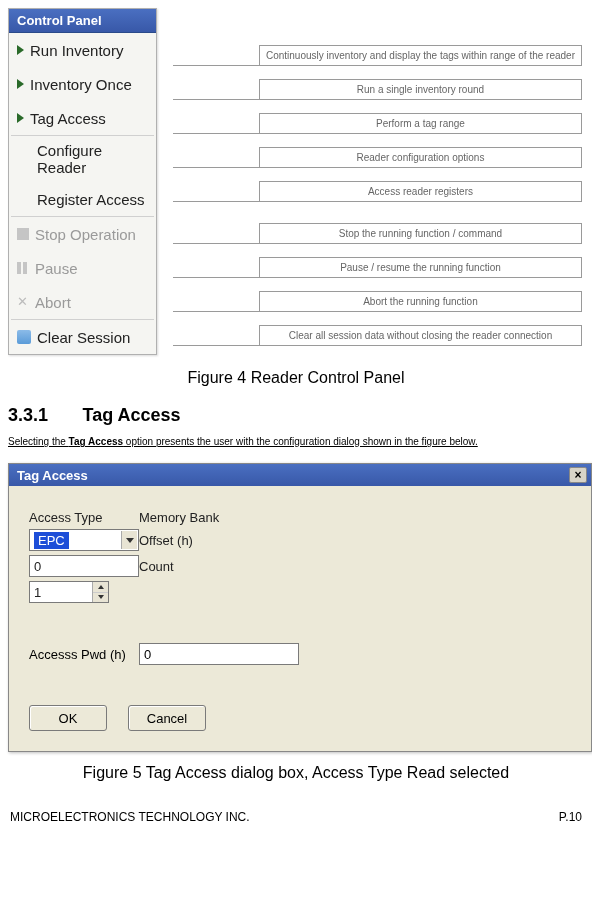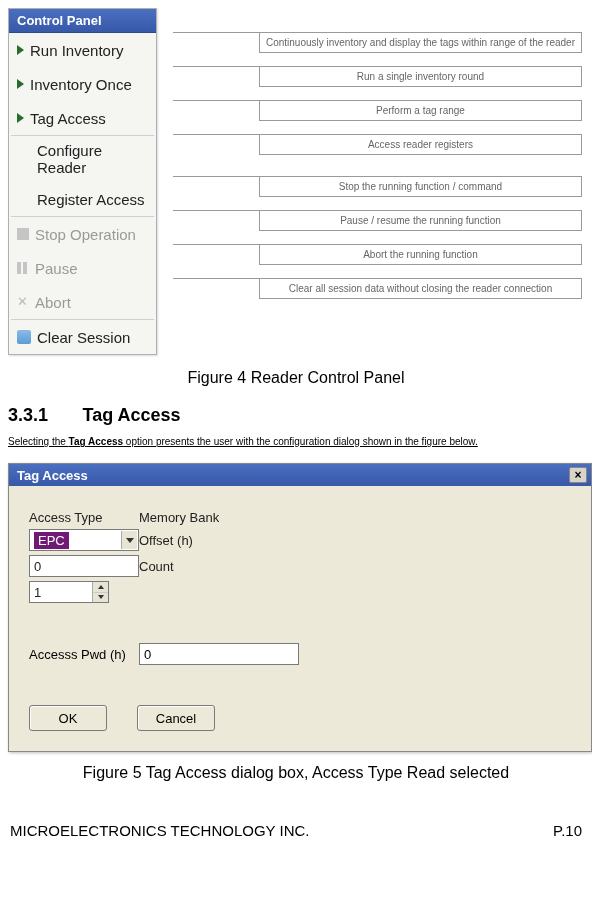--- a/index.html
+++ b/index.html
@@ -72,21 +72,21 @@
   }
   .callouts {
     display: flex;
     flex-direction: column;
     margin-left: 0;
     flex: 1;
     padding-top: 24px;
   }
   .callout-row {
     display: flex;
-    align-items: flex-start;
+    align-items: flex-end;
     margin-bottom: 0;
     height: 34px;
   }
   .callout-line {
     width: 86px;
     height: 1px;
     background: #9a9a9a;
     flex-shrink: 0;
   }
   .callout-box {
@@ -172,21 +172,21 @@
     border: 1px solid #7a7a7a;
     background: #fff;
     padding: 0 4px;
   }
   .win-select {
     display: flex;
     align-items: center;
     justify-content: space-between;
   }
   .win-select.highlight .sel-text {
-    background: #701a75;
+    background: #1d4ed8;
     color: #fff;
     padding: 1px 4px;
   }
   .dd-arrow {
     width: 16px; height: 18px;
     background: #e8e4d4;
     border-left: 1px solid #aaa;
     display: flex; align-items:center; justify-content:center;
     margin-right: -3px;
   }
@@ -218,39 +218,39 @@
   .pwd-row {
     margin-top: 40px;
     display:grid;
     grid-template-columns: 110px 160px;
     align-items:center;
     font-size:13px;
   }
   .button-row {
     margin-top: 40px;
     display:flex;
-    gap: 30px;
+    gap: 21px;
   }
   .win-button {
     width: 78px;
     height: 26px;
     background: #ece9d8;
     border: 1px solid #7a7a7a;
     border-radius: 3px;
     font-size: 13px;
     display:flex;
     align-items:center;
     justify-content:center;
     box-shadow: inset 1px 1px 0 #fff;
   }
   .footer {
     display:flex;
     justify-content:space-between;
-    font-size: 15px;
-    margin-top: 40px;
+    font-size: 12px;
+    margin-top: 28px;
     padding: 0 2px;
     align-items: flex-end;
   }
 </style>
 </head>
 <body>
 
 <div class="figure1">
   <div class="panel">
     <div class="panel-title">Control Panel</div>
@@ -304,20 +304,24 @@
         <div class="callout-line"></div>
         <div class="callout-box">Continuously inventory and display the tags within range of the reader</div>
       </div>
     <div class="callout-row">
         <div class="callout-line"></div>
         <div class="callout-box">Run a single inventory round</div>
       </div>
     <div class="callout-row">
         <div class="callout-line"></div>
         <div class="callout-box">Perform a tag range</div>
+      </div>
+    <div class="callout-row">
+        <div class="callout-line"></div>
+        <div class="callout-box">Reader configuration options</div>
       </div>
     <div class="callout-row">
         <div class="callout-line"></div>
         <div class="callout-box">Access reader registers</div>
       </div>
     <div class="callout-gap"></div>
     <div class="callout-row">
         <div class="callout-line"></div>
         <div class="callout-box">Stop the running function / command</div>
       </div>

